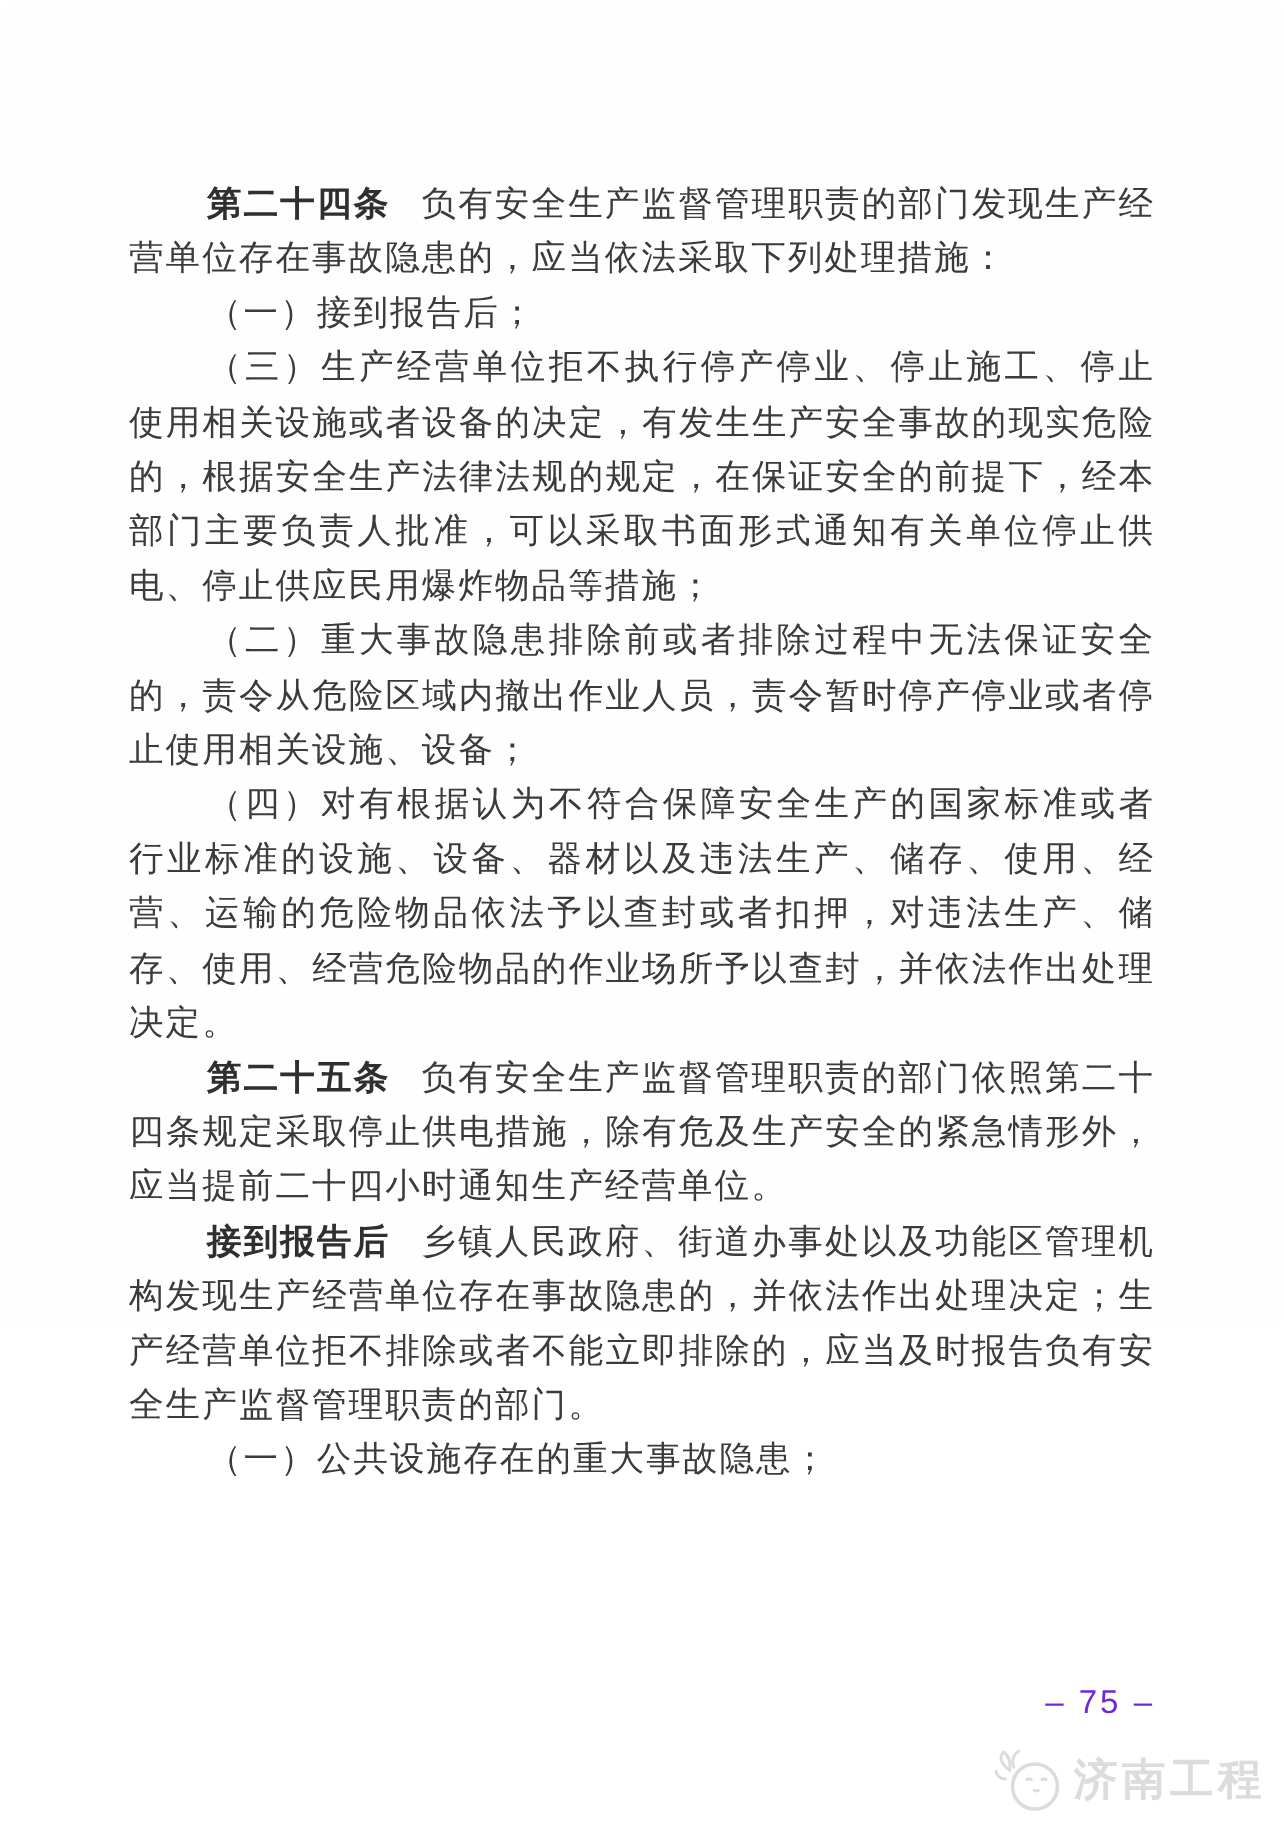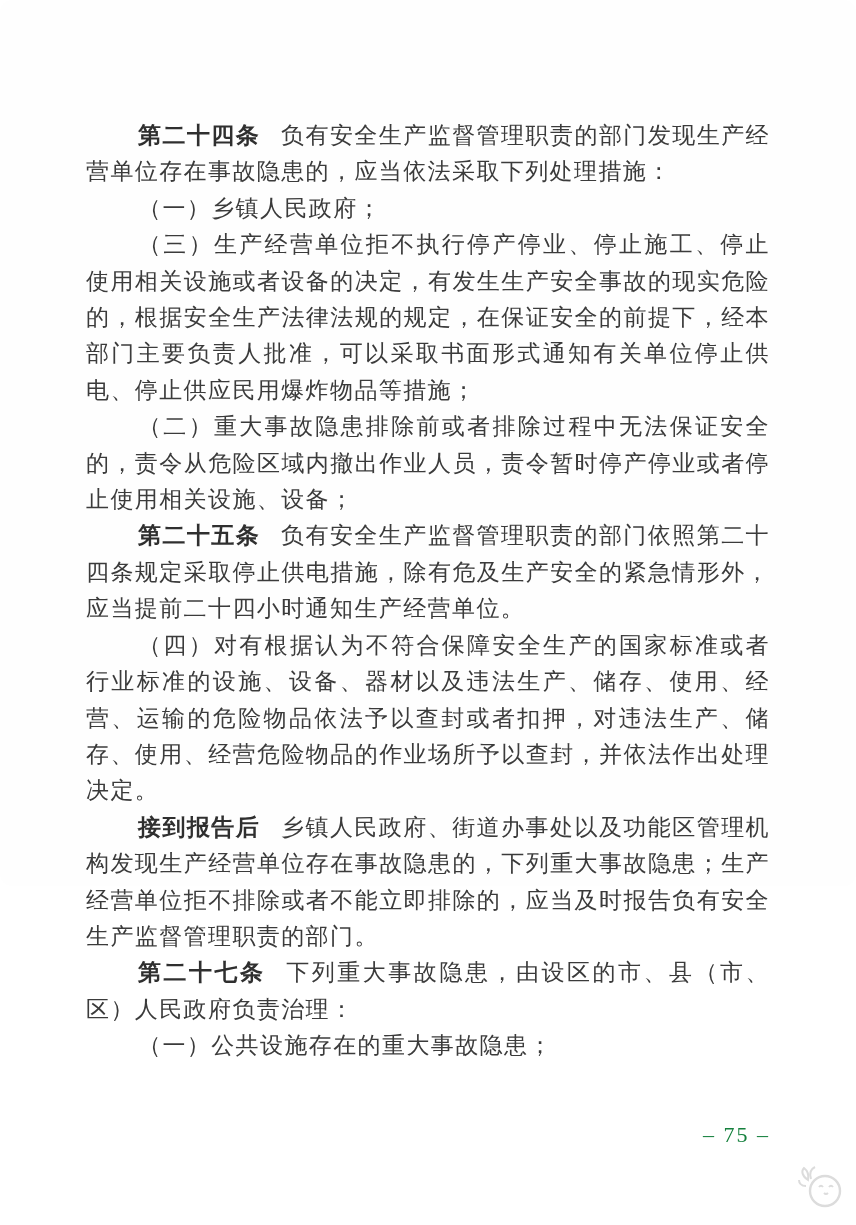--- a/index.html
+++ b/index.html
@@ -34,22 +34,22 @@
     font-weight: 700;
     color: #2f2f2f;
     margin-right: 0.9em;
   }
   .page-number {
     position: absolute;
     top: 1122px;
     right: 86px;
     font-size: 22px;
     letter-spacing: 2px;
-    color: #15803d;
-    font-family: Liberation Serif, serif;
+    color: #6d28d9;
+    font-family: Liberation Sans, sans-serif;
   }
   .watermark {
     position: absolute;
     top: 1166px;
     right: 12px;
     display: flex;
     align-items: center;
     gap: 7px;
   }
   .watermark-text {
@@ -62,27 +62,26 @@
   }
   .watermark-icon svg { display: block; }
 </style>
 </head>
 <body>
 
 <div class="page">
 
   <div class="content">
     <p class="para"><span class="article-head">第二十四条</span><span>负有安全生产监督管理职责的部门发现生产经营单位存在事故隐患的，应当依法采取下列处理措施：</span></p>
-      <p class="para"><span>（一）乡镇人民政府；</span></p>
+      <p class="para"><span>（一）接到报告后；</span></p>
       <p class="para"><span>（三）生产经营单位拒不执行停产停业、停止施工、停止使用相关设施或者设备的决定，有发生生产安全事故的现实危险的，根据安全生产法律法规的规定，在保证安全的前提下，经本部门主要负责人批准，可以采取书面形式通知有关单位停止供电、停止供应民用爆炸物品等措施；</span></p>
       <p class="para"><span>（二）重大事故隐患排除前或者排除过程中无法保证安全的，责令从危险区域内撤出作业人员，责令暂时停产停业或者停止使用相关设施、设备；</span></p>
+      <p class="para"><span>（四）对有根据认为不符合保障安全生产的国家标准或者行业标准的设施、设备、器材以及违法生产、储存、使用、经营、运输的危险物品依法予以查封或者扣押，对违法生产、储存、使用、经营危险物品的作业场所予以查封，并依法作出处理决定。</span></p>
       <p class="para"><span class="article-head">第二十五条</span><span>负有安全生产监督管理职责的部门依照第二十四条规定采取停止供电措施，除有危及生产安全的紧急情形外，应当提前二十四小时通知生产经营单位。</span></p>
-      <p class="para"><span>（四）对有根据认为不符合保障安全生产的国家标准或者行业标准的设施、设备、器材以及违法生产、储存、使用、经营、运输的危险物品依法予以查封或者扣押，对违法生产、储存、使用、经营危险物品的作业场所予以查封，并依法作出处理决定。</span></p>
-      <p class="para"><span class="article-head">接到报告后</span><span>乡镇人民政府、街道办事处以及功能区管理机构发现生产经营单位存在事故隐患的，下列重大事故隐患；生产经营单位拒不排除或者不能立即排除的，应当及时报告负有安全生产监督管理职责的部门。</span></p>
-      <p class="para"><span class="article-head">第二十七条</span><span>下列重大事故隐患，由设区的市、县（市、区）人民政府负责治理：</span></p>
+      <p class="para"><span class="article-head">接到报告后</span><span>乡镇人民政府、街道办事处以及功能区管理机构发现生产经营单位存在事故隐患的，并依法作出处理决定；生产经营单位拒不排除或者不能立即排除的，应当及时报告负有安全生产监督管理职责的部门。</span></p>
       <p class="para"><span>（一）公共设施存在的重大事故隐患；</span></p>
   </div>
 
   <div class="page-number">– 75 –</div>
 
   <div class="watermark">
     <span class="watermark-icon">
       <svg width="46" height="42" viewBox="0 0 46 42" fill="none" xmlns="http://www.w3.org/2000/svg">
 
         <path d="M10 14 C 4 10, 3 5, 6 2 C 10 5, 11 9, 10 14 Z" stroke="#dcdcdc" stroke-width="2" fill="none"></path>
@@ -90,15 +89,16 @@
         <path d="M8 20 C 3 20, 1 17, 1 14" stroke="#dcdcdc" stroke-width="2" fill="none"></path>
 
         <circle cx="27" cy="25" r="15" stroke="#dcdcdc" stroke-width="2.4" fill="none"></circle>
 
         <path d="M21 21 q 2 -2.5 4 0" stroke="#dcdcdc" stroke-width="2" fill="none"></path>
         <path d="M31 21 q 2 -2.5 4 0" stroke="#dcdcdc" stroke-width="2" fill="none"></path>
 
         <path d="M26 27 q 2 2 4 0" stroke="#dcdcdc" stroke-width="2" fill="none"></path>
       </svg>
     </span>
+    <span class="watermark-text">济南工程</span>
   </div>
 
 </div>
 
 </body></html>

